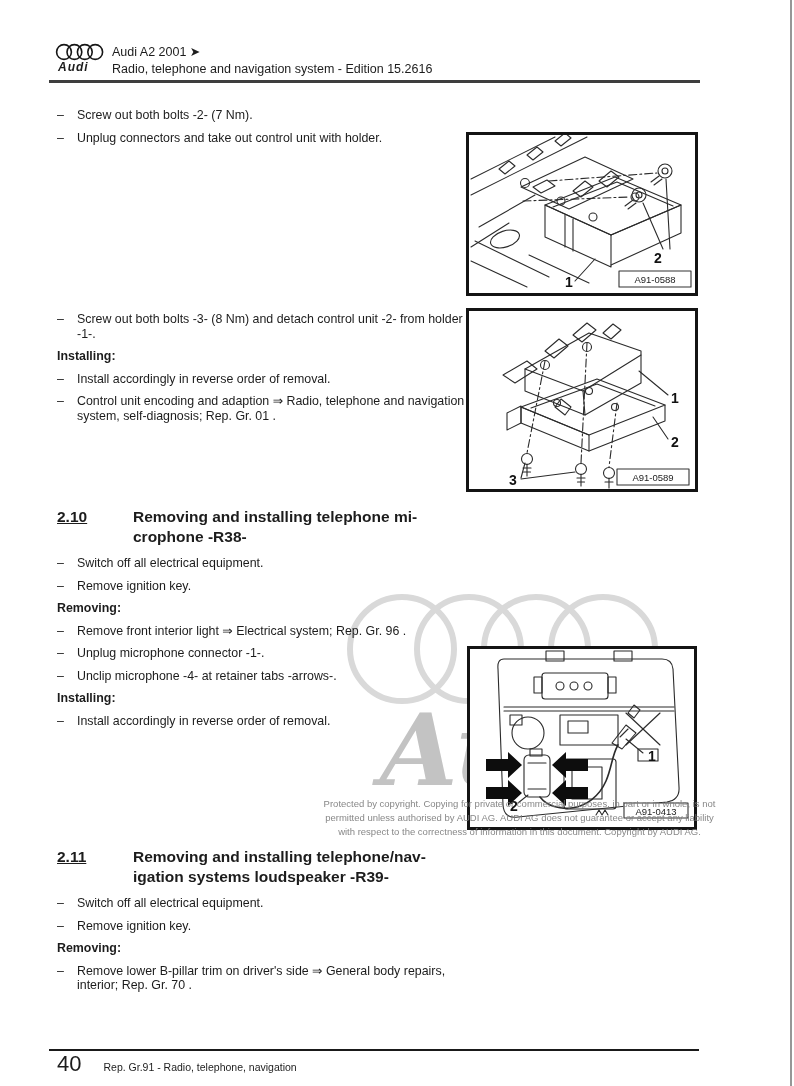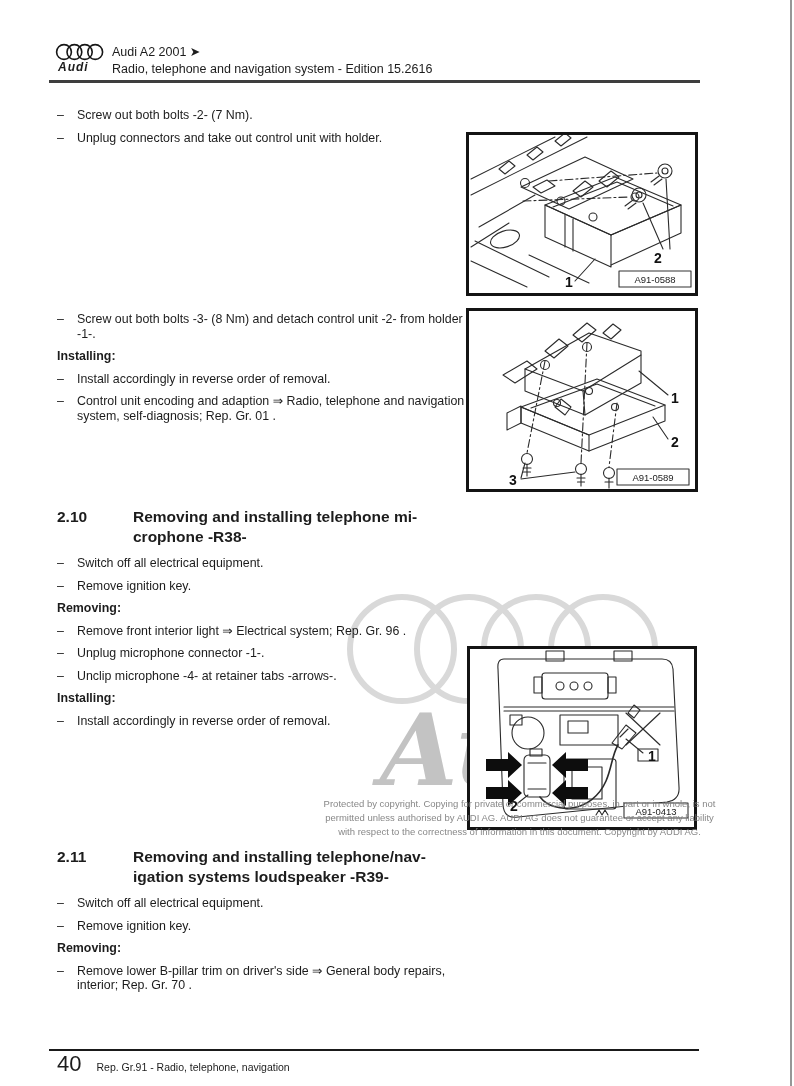--- a/index.html
+++ b/index.html
@@ -12,36 +12,36 @@
   .hline1{position:absolute;left:112px;top:44px;font-size:12.5px;}
   .hline2{position:absolute;left:112px;top:62px;font-size:12.5px;}
   .header-rule{position:absolute;left:49px;top:80px;width:651px;height:2.5px;background:#3e3e3e;}
   
   .textblock{position:absolute;left:57px;width:412px;z-index:3;}
   .b{display:flex;font-size:12.4px;line-height:14.5px;margin-bottom:8px;}
   .b .dash{width:20px;flex:none;}
   .b .btext{width:392px;}
   .plabel{font-size:12.4px;line-height:14.5px;font-weight:bold;margin-bottom:8px;}
   .heading{display:flex;font-size:15.5px;font-weight:bold;line-height:20px;margin-bottom:9px;}
-  .heading .hnum{width:76px;flex:none;}
+  .heading .hnum{width:76px;flex:none;text-decoration:underline;}
   .heading .htitle div{white-space:nowrap;}
   
   .figure{position:absolute;background:#ffffff;border:3px solid #141414;z-index:2;}
   .figure svg{display:block;}
   .fig-callout{font-family:"Liberation Sans",sans-serif;font-size:14px;font-weight:bold;fill:#111;}
   .fig-code{font-family:"Liberation Sans",sans-serif;font-size:9.5px;fill:#222;}
   
   .wm-rings{position:absolute;left:340px;top:584px;z-index:0;}
   .wm-audi{position:absolute;left:380px;top:700px;z-index:1;font-family:"DejaVu Serif",serif;
            font-weight:bold;font-style:italic;font-size:100px;line-height:1;color:#c3c3c3;letter-spacing:-3px;}
   .copyright{position:absolute;left:322px;top:797px;width:395px;z-index:4;text-align:center;
              font-size:9.5px;line-height:13.8px;color:rgba(125,125,125,0.92);}
   
   .footer-rule{position:absolute;left:49px;top:1049px;width:650px;height:2px;background:#1a1a1a;}
-  .footer{position:absolute;left:57px;top:1051px;display:flex;align-items:baseline;gap:15px;}
+  .footer{position:absolute;left:57px;top:1051px;display:flex;align-items:baseline;gap:22px;}
   .pagenum{font-size:22px;}
   .foottext{font-size:10.5px;}
 </style>
 </head>
 <body>
 
 <div class="page">
 
   <svg class="wm-rings" width="330" height="130" viewBox="0 0 330 130">
     <g fill="none" stroke="#d9d9d9" stroke-width="6">

